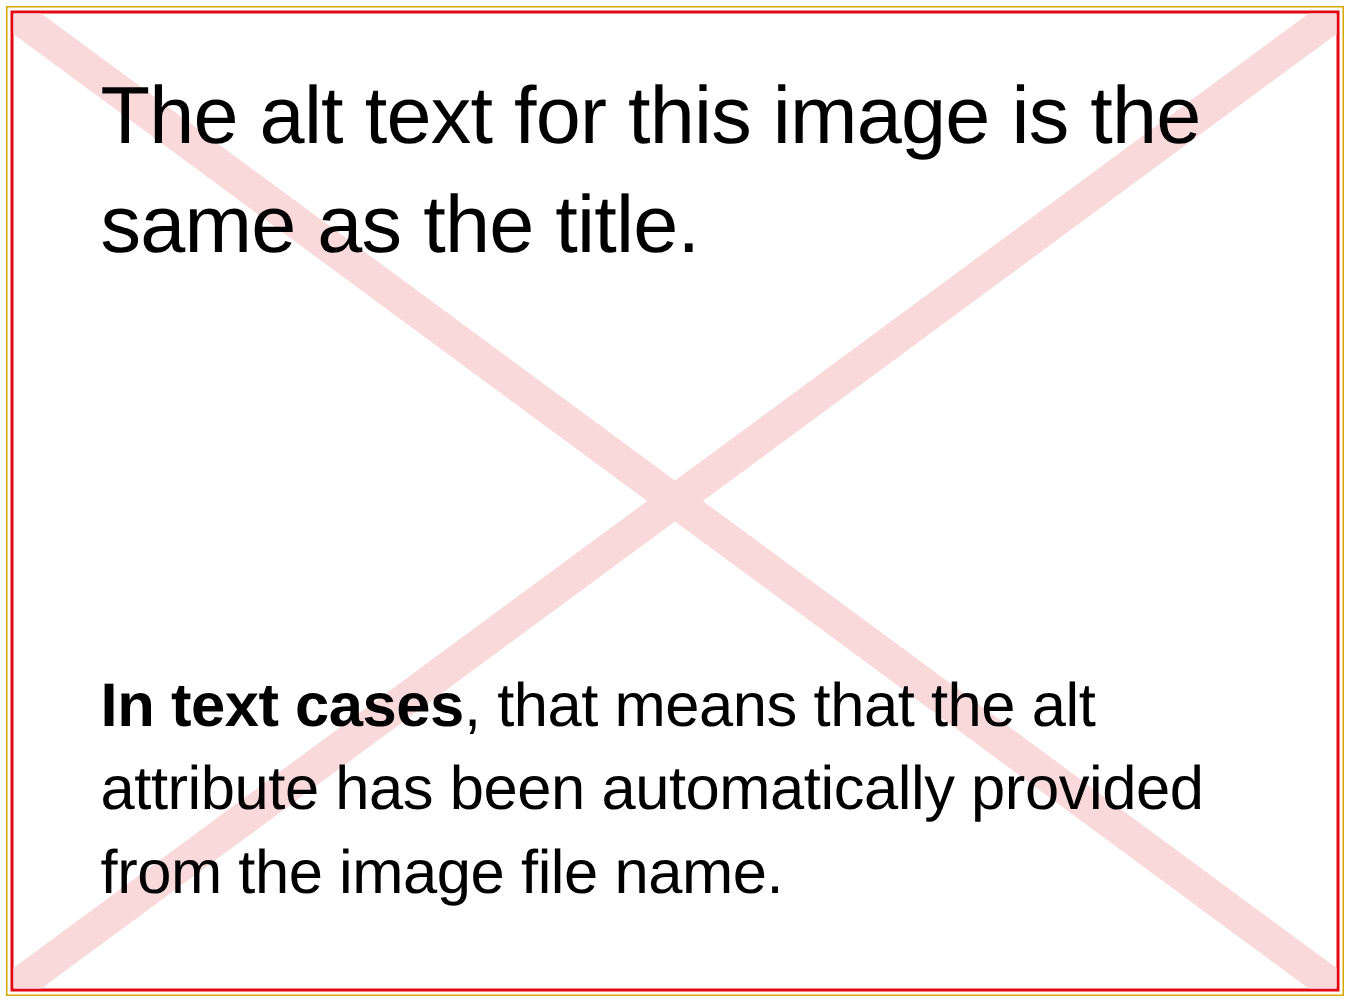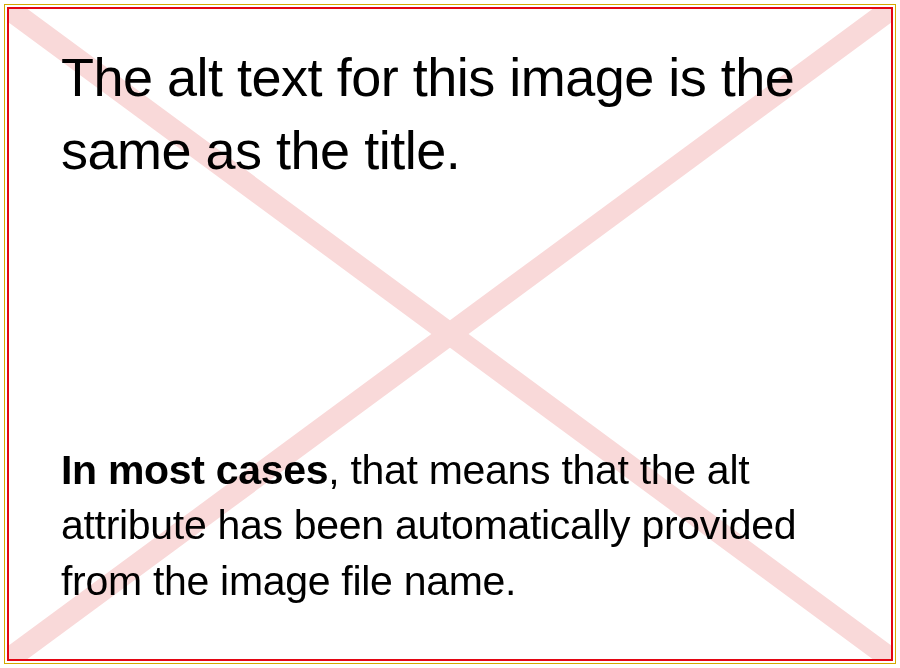--- a/index.html
+++ b/index.html
@@ -40,25 +40,24 @@
       width: calc(100% - 18px);
       height: calc(100% - 18px);
       pointer-events: none;
     }
     .content {
       position: absolute;
       top: 9px;
       left: 9px;
       right: 9px;
       bottom: 9px;
-      padding: 32px 58px 40px 32px;
+      padding: 32px 58px 40px 58px;
       display: flex;
       flex-direction: column;
       justify-content: space-between;
-      margin-left: 20px;
     }
     .top-text {
       font-size: 54px;
       line-height: 1.35;
       color: #000000;
       font-weight: 400;
       letter-spacing: -0.5px;
     }
     .bottom-text {
       font-size: 41px;
@@ -79,15 +78,15 @@
 <div class="inner-border"></div>
 
 <svg class="cross" viewBox="0 0 882 650" preserveAspectRatio="none">
   <line x1="0" y1="0" x2="882" y2="650" stroke="#f9d9d9" stroke-width="22" stroke-linecap="butt"></line>
   <line x1="882" y1="0" x2="0" y2="650" stroke="#f9d9d9" stroke-width="22" stroke-linecap="butt"></line>
 </svg>
 
 <div class="content">
   <p class="top-text">The alt text for this image is the same as the title.</p>
   <p class="bottom-text">
-    <span class="bold">In most cases</span><span>, that means that the alt attribute has been automatically provided from the image file name.</span>
+    <span class="bold">In text cases</span><span>, that means that the alt attribute has been automatically provided from the image file name.</span>
   </p>
 </div>
 
 </body></html>

